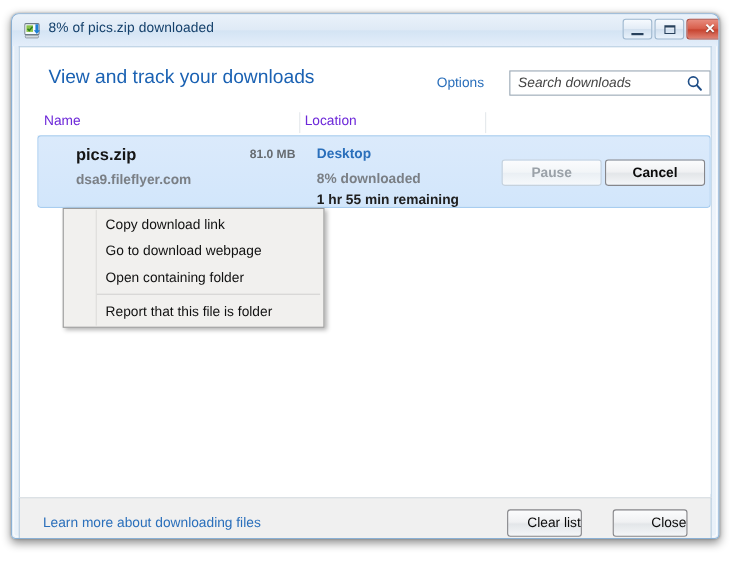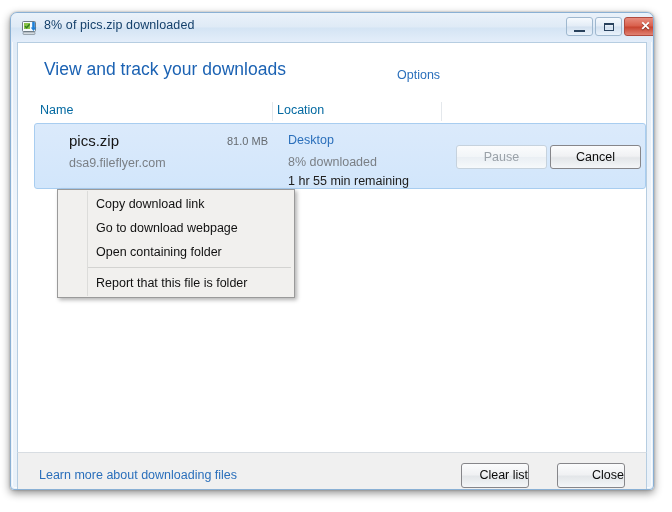--- a/index.html
+++ b/index.html
@@ -180,21 +180,21 @@
     position: absolute;
     left: 16px; top: 57px;
     width: 612px;
     height: 23px;
     border-bottom: 1px solid #e2e6ea;
   }
   .col-head {
     position: absolute;
     top: 3px;
     font-size: 12.5px;
-    color: #0369a1;
+    color: #6d28d9;
     white-space: nowrap;
   }
   .col-div {
     position: absolute;
     top: 2px;
     width: 1px;
     height: 19px;
     background: #e4e8ec;
   }
   #col-name { left: 6px; }
@@ -213,20 +213,21 @@
   }
   #download-row {
     position: absolute;
     left: 0; top: 0;
     width: 612px;
     height: 66px;
     background: linear-gradient(to bottom, #dbeafb 0%, #d2e6fb 100%);
     border: 1px solid #a8cdf0;
     border-radius: 3px;
     box-sizing: border-box;
+    font-weight: bold;
   }
   #file-name {
     position: absolute;
     left: 34px; top: 8px;
     font-size: 15px;
     color: #151515;
     white-space: nowrap;
   }
   #file-size {
     position: absolute;
@@ -401,20 +402,29 @@
         <span class="glyph-close">✕</span>
       </div>
     </div>
 
     <div id="client">
 
       <div id="pageheader">
         <div id="page-title">View and track your downloads</div>
         <div id="options-link">Options</div>
 
+        <div id="search-box">
+          <input id="search-input" type="text" placeholder="Search downloads" style="">
+          <span id="search-icon">
+            <svg width="15" height="15" viewBox="0 0 15 15">
+              <circle cx="6.2" cy="6.2" r="4.3" fill="none" stroke="#1f4e87" stroke-width="1.5"></circle>
+              <path d="M9.4 9.4 L13.2 13.6" stroke="#1f4e87" stroke-width="1.8" stroke-linecap="round"></path>
+            </svg>
+          </span>
+        </div>
       </div>
 
       <div id="colheaders">
         <span class="col-head" id="col-name">Name</span>
         <span class="col-div" id="div-1"></span>
         <span class="col-head" id="col-location">Location</span>
         <span class="col-div" id="div-2"></span>
         <span class="col-head" id="col-actions">Actions</span>
       </div>
 

